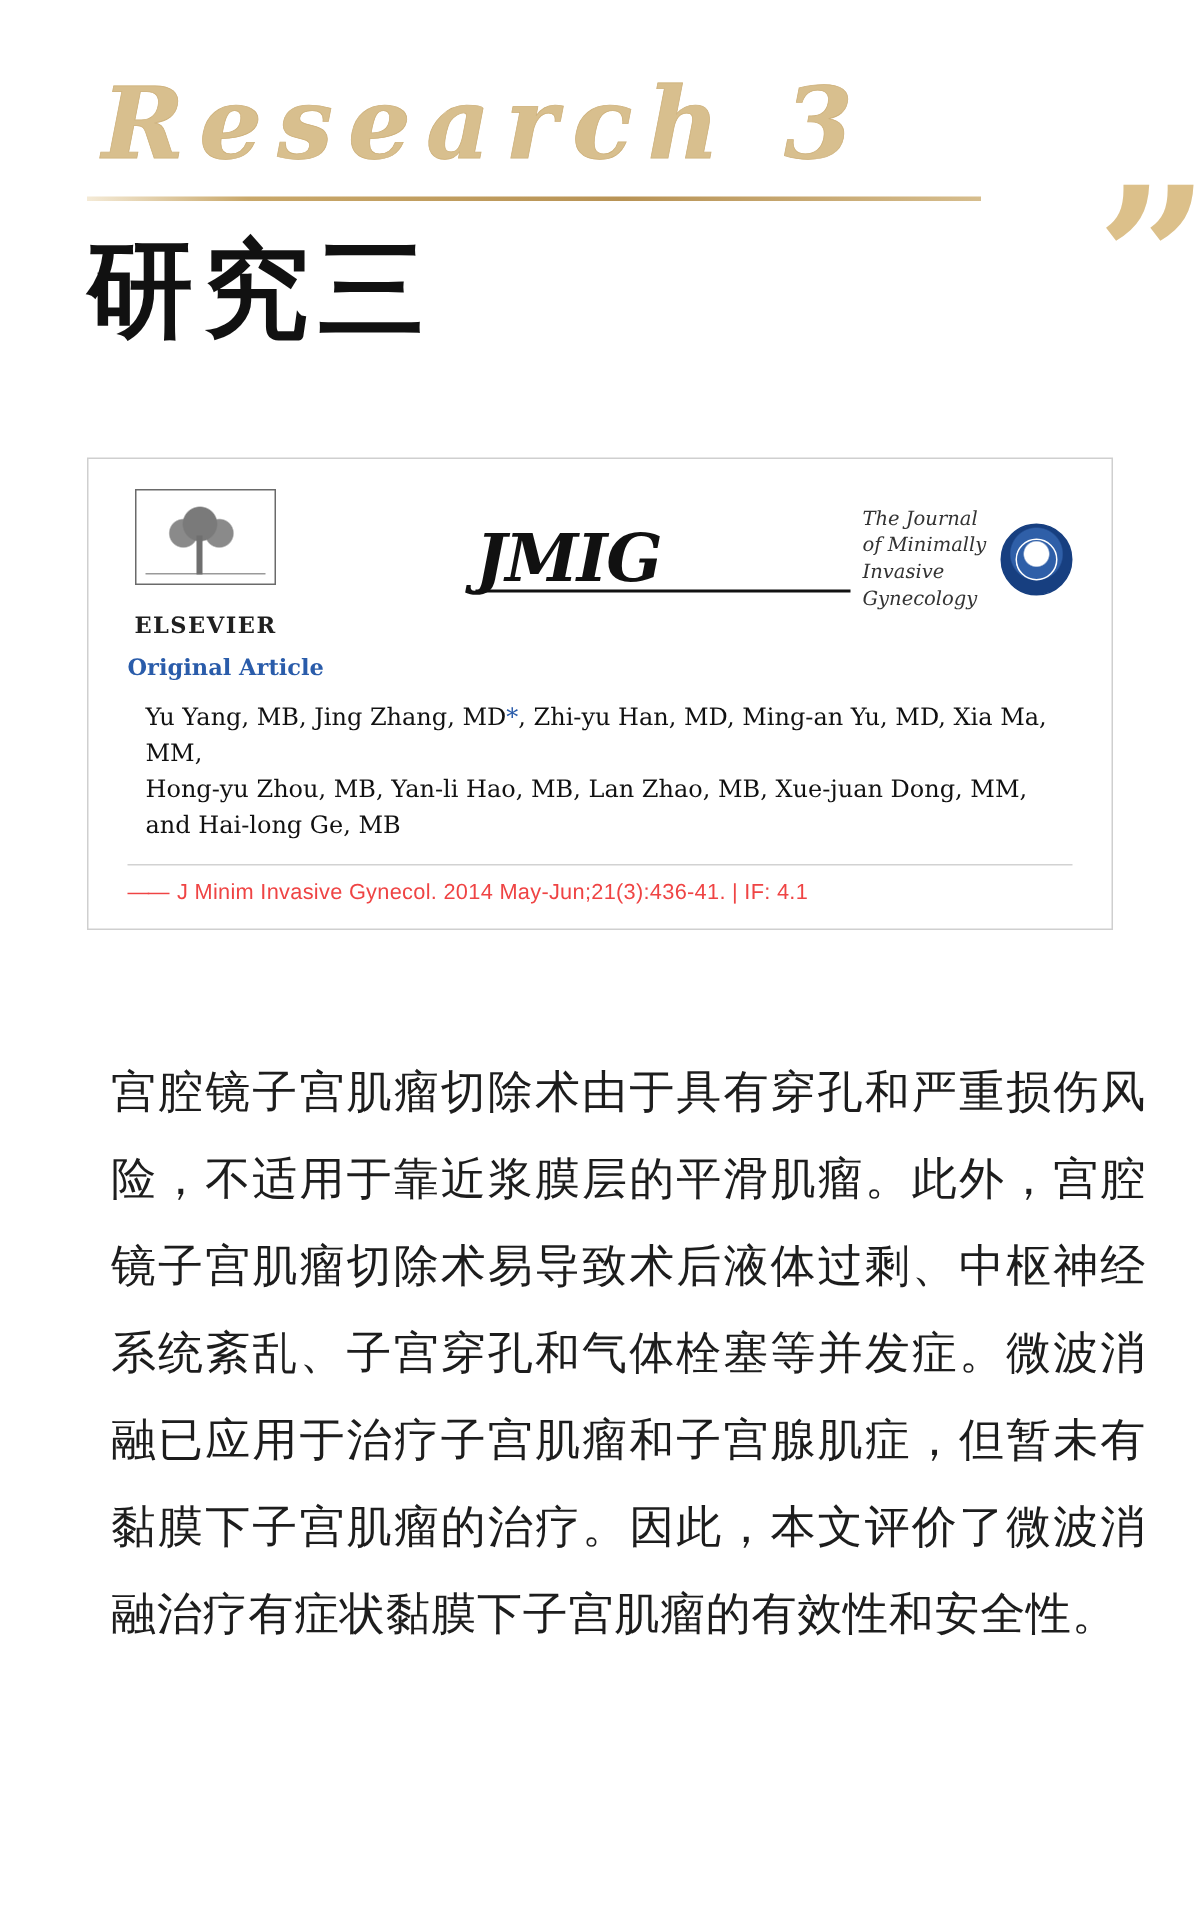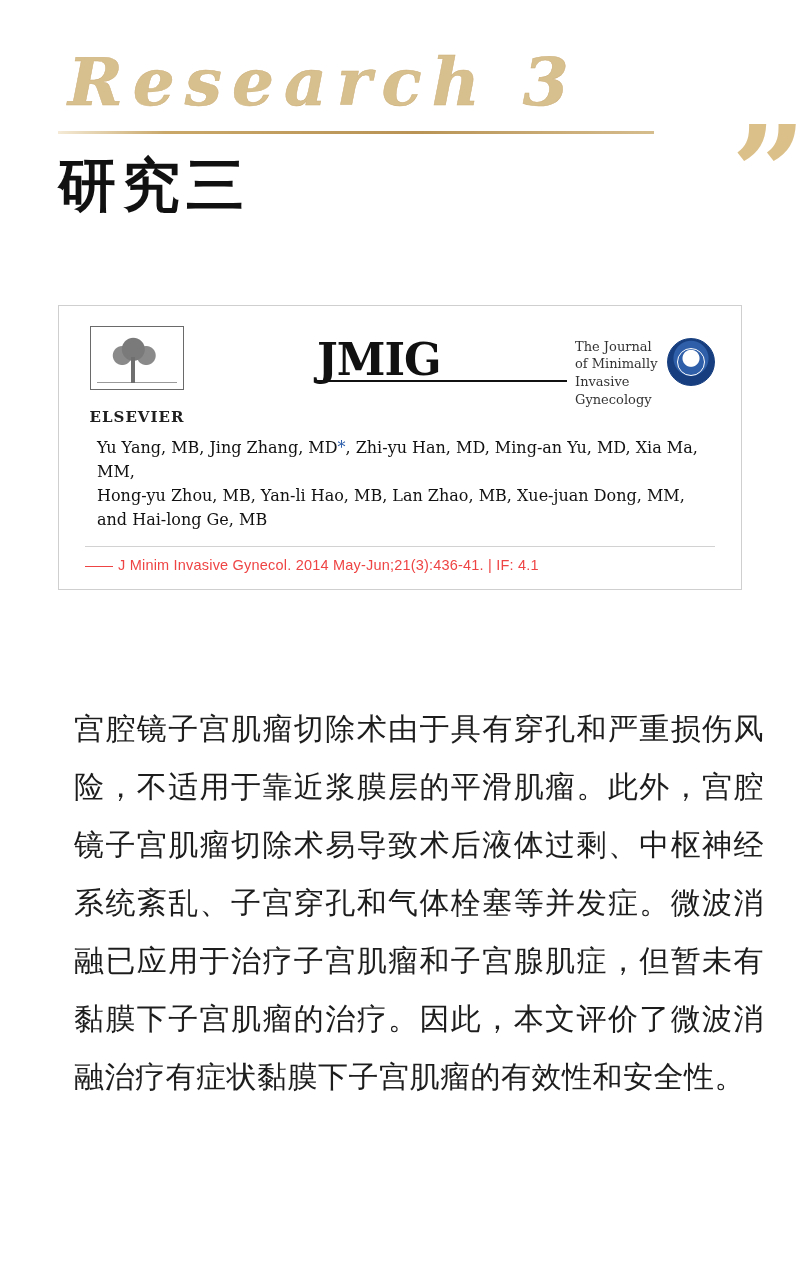--- a/index.html
+++ b/index.html
@@ -53,21 +53,21 @@
     position: absolute;
     left: 0;
     top: -3px;
     width: 9px;
     height: 9px;
     background: #c4a färg;
   }
   .cn-title {
     font-family: "DejaVu Serif", serif;
     font-weight: bold;
-    font-size: 58px;
+    font-size: 71px;
     letter-spacing: 6px;
     color: #111111;
     margin: 18px 0 0 0;
     line-height: 1.15;
   }
   .quote-mark {
     position: absolute;
     right: 0px;
     top: 108px;
     font-family: "DejaVu Serif", serif;
@@ -135,22 +135,24 @@
     font-family: "DejaVu Serif", serif;
     font-size: 15px;
     font-weight: bold;
     letter-spacing: 1px;
     color: #202020;
     margin-top: 18px;
   }
   
   .jmig {
     display: flex;
+    align-items: center;
     gap: 8px;
     padding-bottom: 6px;
+    font-style: italic;
   }
   .jmig-word {
     font-family: "DejaVu Serif", serif;
     font-size: 44px;
     font-weight: bold;
     letter-spacing: -1px;
     color: #111111;
     line-height: 1;
   }
   .jmig-sub {
@@ -258,20 +260,21 @@
         <div>
           <div class="jmig-word">JMIG</div>
           <div class="jmig-underline"></div>
         </div>
         <div class="jmig-sub">The Journal of Minimally Invasive Gynecology</div>
         <div class="jmig-seal"></div>
       </div>
 
     </div>
 
+    <div class="article-type">Original Article</div>
     <div class="authors">
       <span>Yu Yang, MB, Jing Zhang, MD</span><span class="star">*</span><span>, Zhi-yu Han, MD, Ming-an Yu, MD, Xia Ma, MM,</span><br>
       <span>Hong-yu Zhou, MB, Yan-li Hao, MB, Lan Zhao, MB, Xue-juan Dong, MM, and Hai-long Ge, MB</span>
     </div>
 
     <hr class="card-divider">
 
     <div class="citation">
       <span class="dash">——</span><span>J Minim Invasive Gynecol. 2014 May-Jun;21(3):436-41. | IF: 4.1</span>
     </div>

